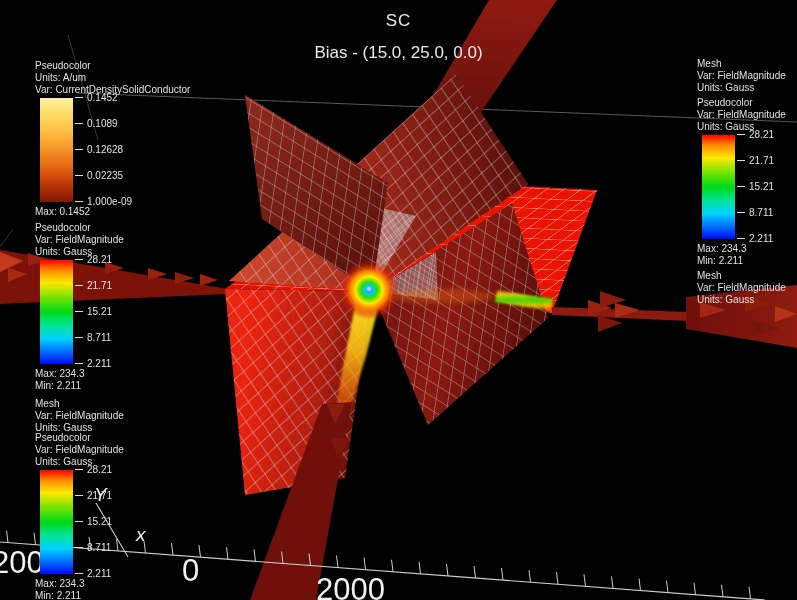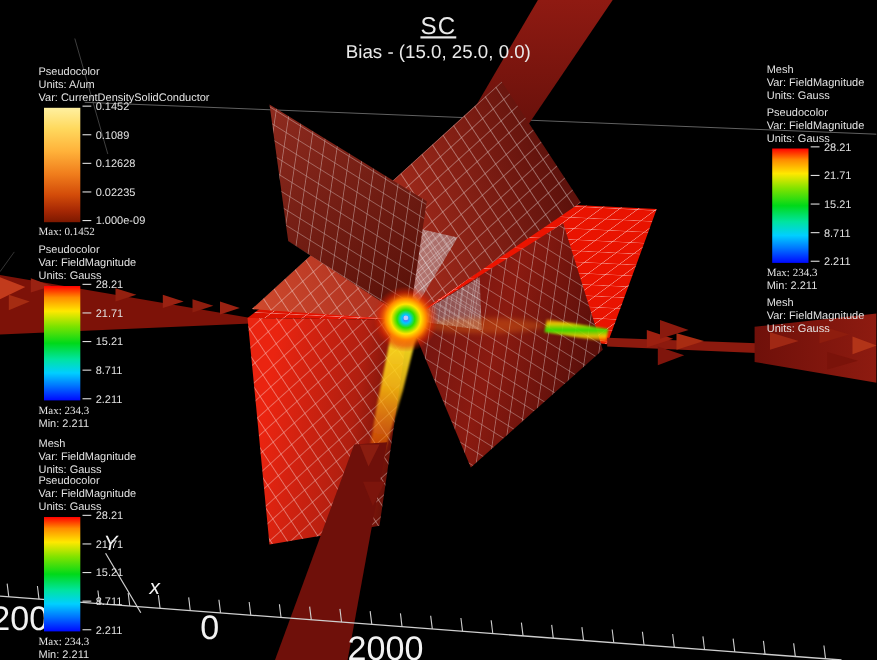--- a/index.html
+++ b/index.html
@@ -2,35 +2,35 @@
 <html><head>
 <meta charset="utf-8">
 <style>
   html,body{margin:0;padding:0;background:#000;}
   #stage{position:relative;width:797px;height:600px;background:#000;overflow:hidden;
          font-family:"Liberation Sans",sans-serif;}
   
   #scene{position:absolute;left:0;top:0;z-index:1;}
   
   .title-wrap{position:absolute;left:0;right:0;top:11px;text-align:center;z-index:4;color:#e9e9e9;}
-  .title-main{font-size:22px;letter-spacing:1px;text-decoration:underline;}
-  .title-sub{font-size:17px;margin-top:1px;}
+  .title-main{font-size:17px;letter-spacing:1px;}
+  .title-sub{font-size:17px;margin-top:12px;}
   
   .axis-big{position:absolute;z-index:2;color:#f2f2f2;font-size:31px;}
   .axis-sm {position:absolute;z-index:2;color:#f2f2f2;font-size:19px;font-style:italic;}
   
   .legend{position:absolute;width:210px;color:#e2e2e2;font-size:10px;line-height:12px;z-index:3;}
   .lg-line{white-space:nowrap;}
   .lg-bar-row{position:relative;height:104px;margin-top:2px;}
   .lg-bar{position:absolute;left:5px;top:0;width:33px;height:104px;}
   .bar-hot{background:linear-gradient(180deg,#fff0a0 0%,#ffd95e 18%,#ffb23a 38%,#f07d1c 58%,#d34c09 76%,#a62804 90%,#7c1800 100%);}
   .bar-rainbow{background:linear-gradient(180deg,#ff0000 0%,#ff8c00 10%,#ffe800 22%,#7fe300 35%,#00d919 50%,#00e4a0 64%,#00cfff 76%,#0077ff 87%,#0008ff 100%);}
   .lg-tick{position:absolute;left:40px;white-space:nowrap;}
   .lg-tick .dash{display:inline-block;width:8px;height:1px;background:#ddd;vertical-align:3px;margin-right:4px;}
-  .lg-max{margin-top:4px;white-space:nowrap;font-family:Liberation Serif, serif;}
+  .lg-max{margin-top:4px;white-space:nowrap;}
   .lg-min{white-space:nowrap;}
   
   #col-left  .legend:nth-child(1){left:35px;top:60px;}
   #col-left  .legend:nth-child(2){left:35px;top:222px;}
   #col-left  .legend:nth-child(3){left:35px;top:398px;}
   #col-left  .legend:nth-child(4){left:35px;top:432px;}
   #col-right .legend:nth-child(1){left:697px;top:58px;}
   #col-right .legend:nth-child(2){left:697px;top:97px;}
   #col-right .legend:nth-child(3){left:697px;top:270px;}
 </style>

